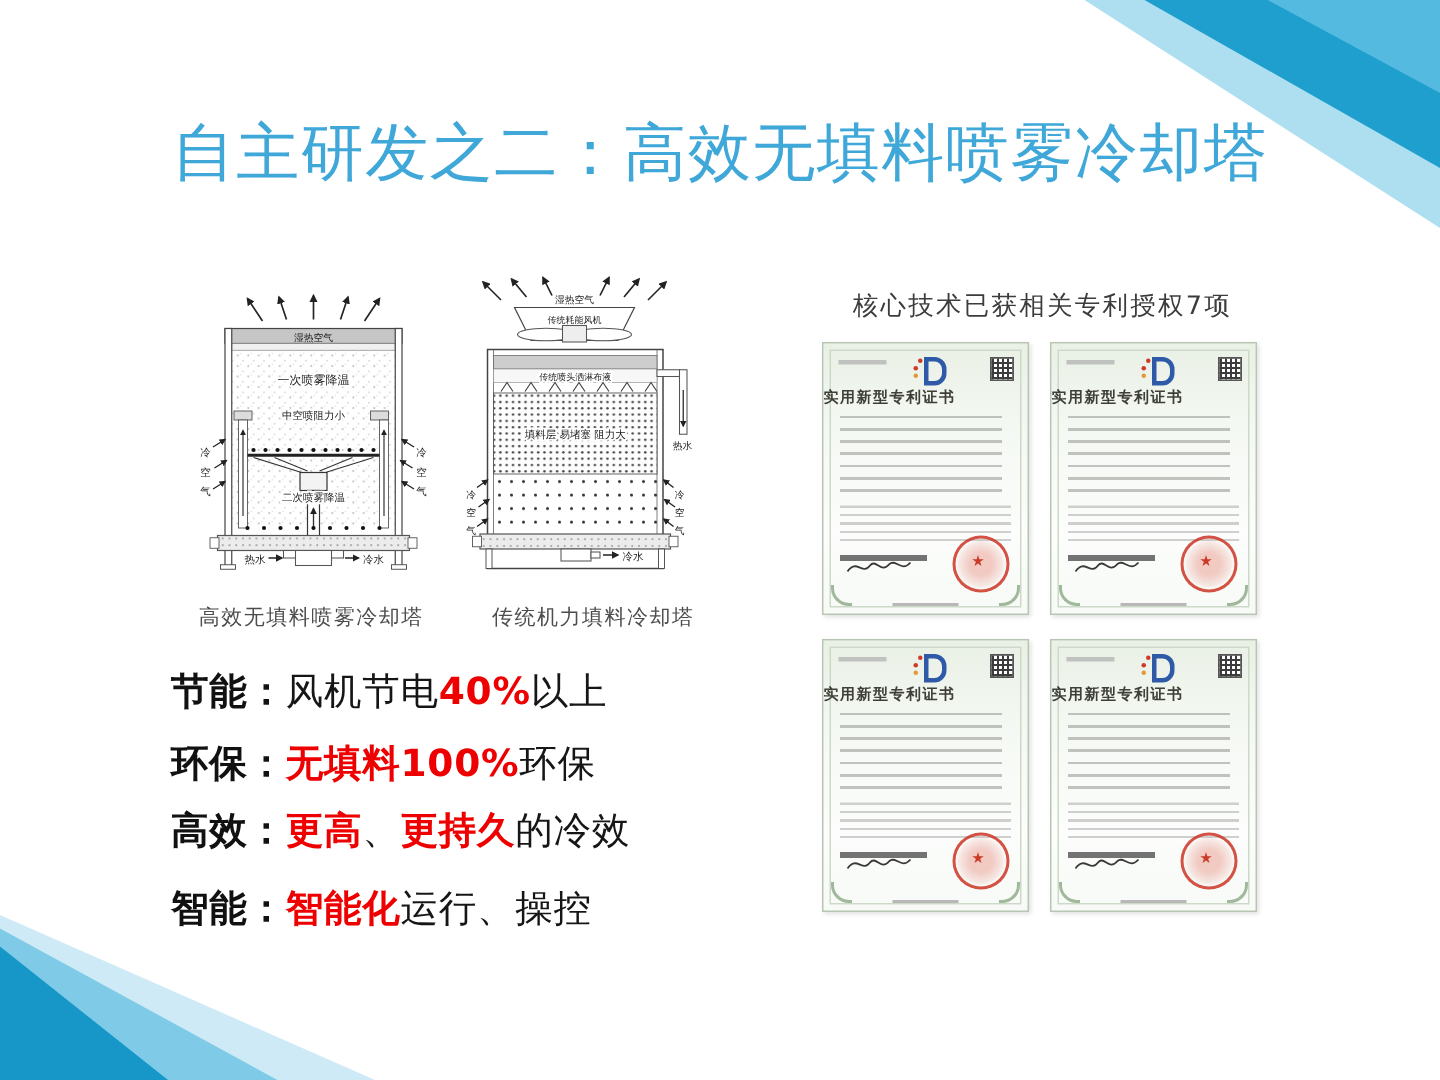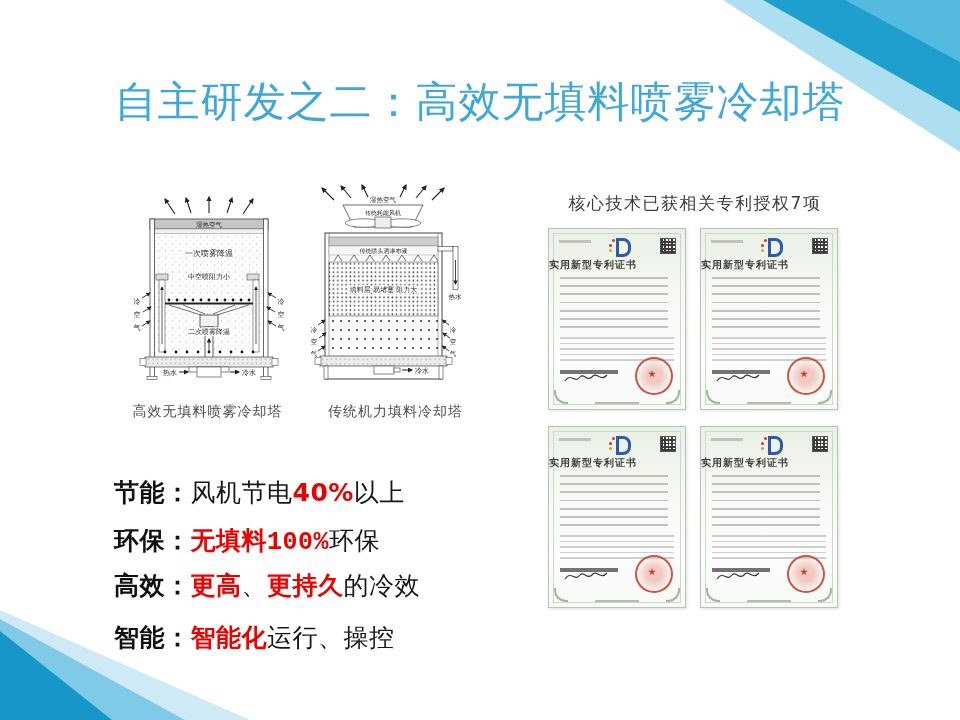--- a/index.html
+++ b/index.html
@@ -84,21 +84,21 @@
     position:absolute;left:11px;top:11px;width:8px;height:8px;background:#cc3a28;
     clip-path:polygon(50% 0,61% 35%,98% 35%,68% 57%,79% 91%,50% 70%,21% 91%,32% 57%,2% 35%,39% 35%);
   }
   .cert-corner{position:absolute;width:12px;height:12px;opacity:.8;}
   .cert-corner.cl{left:5px;bottom:5px;border-left:2px solid #8aa984;border-bottom:2px solid #8aa984;border-radius:0 0 0 12px;}
   .cert-corner.cr{right:5px;bottom:5px;border-right:2px solid #8aa984;border-bottom:2px solid #8aa984;border-radius:0 0 12px 0;}
   .cert-footer-bar{position:absolute;left:46px;bottom:5px;width:44px;height:2.5px;background:#a8a8a8;opacity:.8;}
   
   .bullet{
     position:absolute;left:114px;white-space:nowrap;
-    font-size:25px;letter-spacing:0.5px;color:#111;margin-top:32px;
+    font-size:25px;letter-spacing:0.5px;color:#111;
   }
   .bullet .b-label{font-weight:700;color:#111;}
   .bullet .b-red{font-weight:700;color:#ee0000;}
   .bullet .b-black{font-weight:400;color:#161616;}
 </style>
 </head>
 <body>
 
 <div class="slide">
 
@@ -412,21 +412,21 @@
         <div class="seal-core"></div>
       </div>
     <div class="cert-corner cl"></div>
     <div class="cert-corner cr"></div>
     <div class="cert-footer-bar"></div>
   </div>
 
   <div class="bullet" style="top:444px;">
     <span class="b-label">节能：</span><span class="b-black">风机节电</span><span class="b-red">40%</span><span class="b-black">以上</span>
   </div>
-  <div class="bullet" style="top:492px;font-family:Liberation Mono, monospace;">
+  <div class="bullet" style="top:492px;">
     <span class="b-label">环保：</span><span class="b-red">无填料100%</span><span class="b-black">环保</span>
   </div>
   <div class="bullet" style="top:589px;">
     <span class="b-label">智能：</span><span class="b-red">智能化</span><span class="b-black">运行、操控</span>
   </div>
   <div class="bullet" style="top:537px;">
     <span class="b-label">高效：</span><span class="b-red">更高</span><span class="b-black">、</span><span class="b-red">更持久</span><span class="b-black">的冷效</span>
   </div>
 
 </div>

